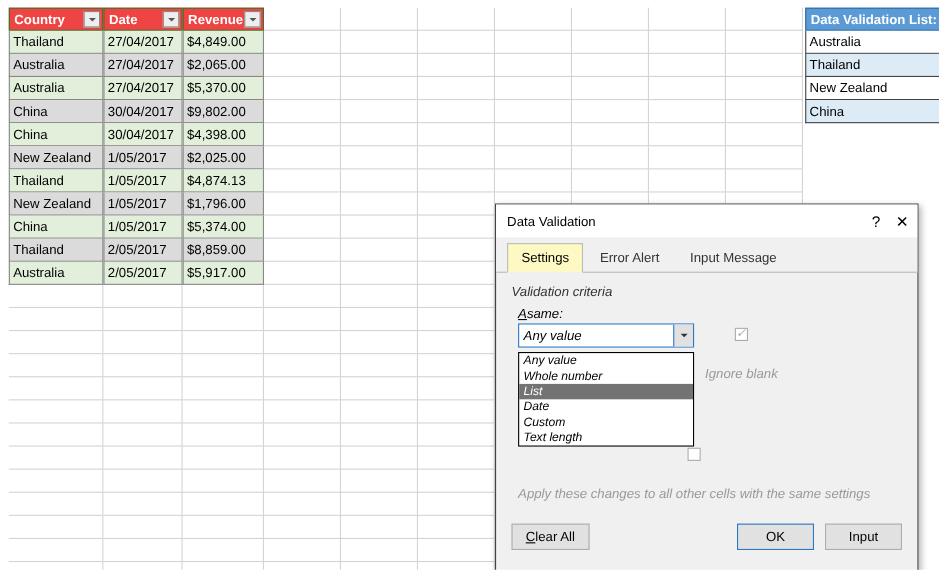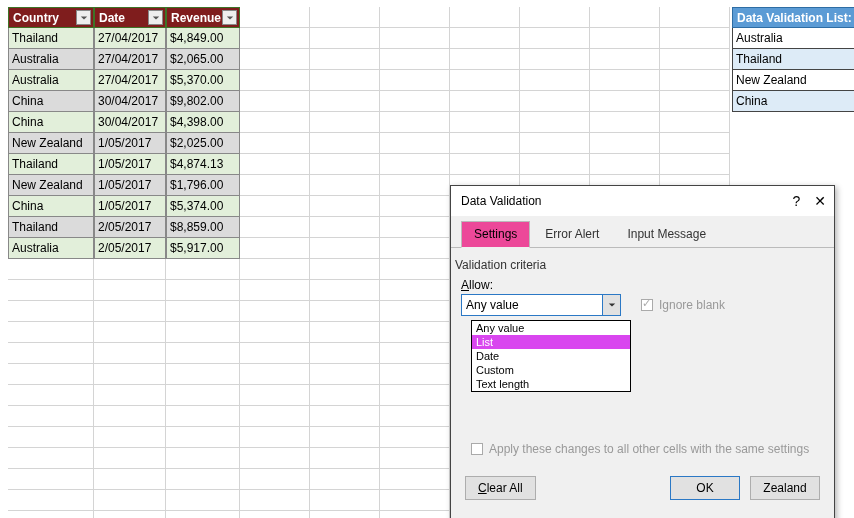--- a/index.html
+++ b/index.html
@@ -23,21 +23,21 @@
     .grid div.cell {
       border-right: 1px solid #d4d4d4;
       border-bottom: 1px solid #d4d4d4;
       height: 21px;
       line-height: 20px;
       padding: 0 3px;
       overflow: hidden;
       white-space: nowrap;
     }
     .hdr {
-      background: #7f1d1d;
+      background: #ef4444;
       color: #fff;
       font-weight: bold;
       border: 1px solid #3e7327;
       display: flex;
       align-items: center;
       justify-content: space-between;
       padding: 0 2px 0 4px;
       height: 21px;
     }
     .hdr .arrow {
@@ -107,30 +107,31 @@
       border-bottom: 1px solid #bbb;
       background: #f0f0f0;
     }
     .tab {
       padding: 5px 12px;
       border: 1px solid transparent;
       margin-right: 2px;
       color: #333;
     }
     .tab.active {
-      background: #ec4899;
+      background: #fef9c3;
       border: 1px solid #bbb;
       border-bottom: 1px solid #f0f0f0;
       margin-bottom: -1px;
       color: #000;
     }
     .body {
-      padding: 10px 4px;
+      padding: 10px 14px;
       position: relative;
       height: 220px;
+      font-style: italic;
     }
     .grp-label { margin-bottom: 4px; color: #333;}
     .alabel { margin: 6px 0 2px 6px; }
     .alabel u { text-decoration: underline; }
     .combo {
       width: 160px;
       height: 22px;
       border: 1px solid #2b78c5;
       background: #fff;
       display: flex;
@@ -152,24 +153,24 @@
       width: 160px;
       background: #fff;
       border: 1px solid #000;
     }
     .droplist div {
       padding: 0px 4px;
       line-height: 14px;
       font-size: 11px;
     }
     .droplist div.sel {
-      background: #d946ef;
+      background: #737373;
       color: #fff;
     }
-    .chk { display: flex; align-items: center; gap: 6px; color: #999; }
+    .chk { display: flex; align-items: center; gap: 23px; color: #999; flex-direction: column; }
     .chk .box { width: 12px; height: 12px; border: 1px solid #aaa; background: #fff; position: relative;}
     .chk .box.checked::after { content: "✓"; position: absolute; top: -3px; left: 0; font-size: 11px; color: #aaa;}
     .ignore { position: absolute; top: 50px; left: 190px; }
     .apply { position: absolute; bottom: 12px; left: 20px; margin-top: 44px; }
     .btnrow {
       display: flex;
       align-items: center;
       justify-content: space-between;
       padding: 8px 14px 12px 14px;
     }
@@ -487,49 +488,50 @@
       <span>✕</span>
     </div>
   </div>
   <div class="tabs">
     <div class="tab active">Settings</div>
     <div class="tab">Error Alert</div>
     <div class="tab">Input Message</div>
   </div>
   <div class="body">
     <div class="grp-label">Validation criteria</div>
-    <div class="alabel"><u>A</u><span>llow:</span></div>
+    <div class="alabel"><u>A</u><span>same:</span></div>
     <div class="combo">
       <span>Any value</span>
       <div class="cbtn">
         <svg width="8" height="8" viewBox="0 0 10 10">
             <path d="M1 3 L5 7 L9 3 Z" fill="#333"></path>
           </svg>
       </div>
     </div>
     <div class="chk ignore">
       <div class="box checked"></div>
       <span>Ignore blank</span>
     </div>
     <div class="droplist" id="droplist">
         <div>Any value</div>
+        <div>Whole number</div>
         <div class="sel">List</div>
         <div>Date</div>
         <div>Custom</div>
         <div>Text length</div>
       </div>
     <div class="chk apply">
       <div class="box"></div>
       <span>Apply these changes to all other cells with the same settings</span>
     </div>
   </div>
   <div class="divider"></div>
   <div class="btnrow">
     <div class="btn">
         <u>C</u>
         <span>lear All</span>
       </div>
     <div class="right">
       <div class="btn primary">OK</div>
-      <div class="btn">Zealand</div>
+      <div class="btn">Input</div>
     </div>
   </div>
 </div>
 
 </body></html>

